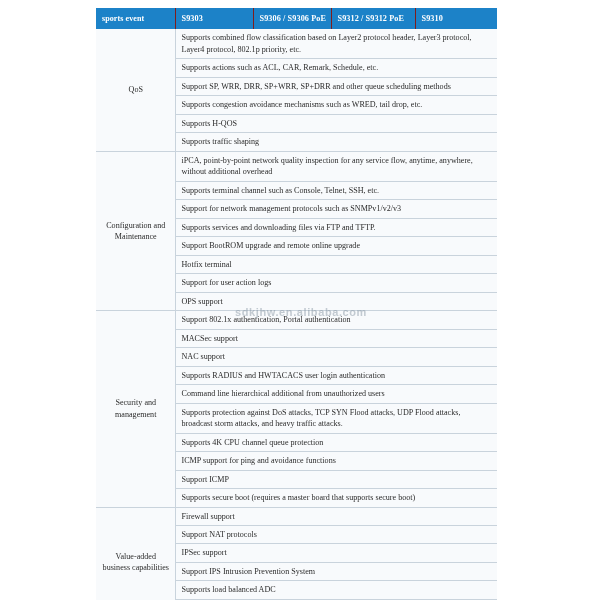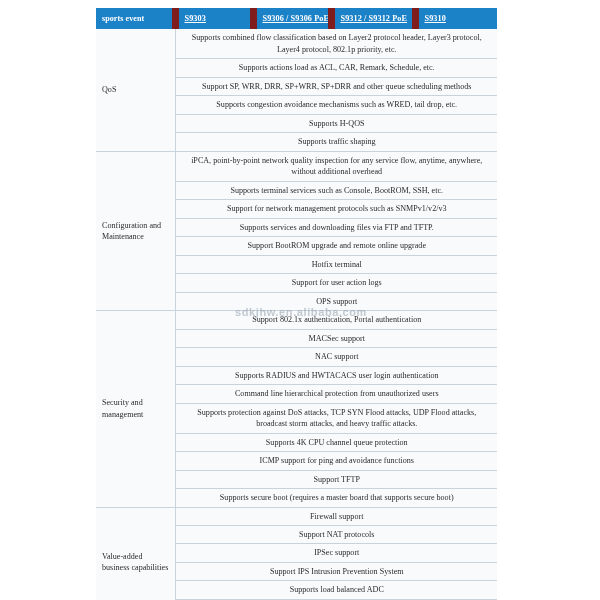--- a/index.html
+++ b/index.html
@@ -46,44 +46,45 @@
     font-size: 8.2px;
     text-align: left;
     padding: 6px 5px 6px 6px;
     border: none;
     line-height: 1.15;
     letter-spacing: 0.1px;
     white-space: nowrap;
     overflow: hidden;
   }
   thead th.th-label { font-size: 8px; margin-left: 28px; }
-  thead th + th { border-left: 7px solid #7f1d1d; text-decoration: underline; }
+  thead th + th { border-left: 1px solid #7f1d1d; }
 
   
   table.spec td {
     border-bottom: 1px solid #c9d3dc;
     padding: 3px 5px 3px 6px;
     font-size: 8.1px;
     line-height: 1.42;
     vertical-align: middle;
     background: #f8fafc;
     color: #2b2b2b;
     word-wrap: break-word;
   }
 
   td.group-label {
     border-right: 1px solid #c9d3dc;
+    text-align: center;
     vertical-align: middle;
     font-size: 8.2px;
     line-height: 1.75;
     padding: 3px 4px;
   }
 
   td.feat {
-    text-align: center;
+    text-align: left;
   }
 
   
   tbody tr:last-child td {
     border-bottom: 1px solid #9aa7b3;
   }
 
   
   #watermark {
     position: absolute;
@@ -125,41 +126,41 @@
       </tr>
     </thead>
 
     <tbody>
 
       <tr>
         <td class="group-label" rowspan="6">QoS</td>
         <td class="feat" colspan="4">Supports combined flow classification based on Layer2 protocol header, Layer3 protocol, Layer4 protocol, 802.1p priority, etc.</td>
       </tr>
       <tr>
-        <td class="feat" colspan="4">Supports actions load as ACL, CAR, Remark, Schedule, etc.</td>
+        <td class="feat" colspan="4">Supports actions such as ACL, CAR, Remark, Schedule, etc.</td>
       </tr>
       <tr>
         <td class="feat" colspan="4">Support SP, WRR, DRR, SP+WRR, SP+DRR and other queue scheduling methods</td>
       </tr>
       <tr>
         <td class="feat" colspan="4">Supports congestion avoidance mechanisms such as WRED, tail drop, etc.</td>
       </tr>
       <tr>
         <td class="feat" colspan="4">Supports H-QOS</td>
       </tr>
       <tr>
         <td class="feat" colspan="4">Supports traffic shaping</td>
       </tr>
 
       <tr>
         <td class="group-label" rowspan="8">Configuration and Maintenance</td>
         <td class="feat" colspan="4">iPCA, point-by-point network quality inspection for any service flow, anytime, anywhere, without additional overhead</td>
       </tr>
       <tr>
-        <td class="feat" colspan="4">Supports terminal services such as Console, BootROM, SSH, etc.</td>
+        <td class="feat" colspan="4">Supports terminal channel such as Console, Telnet, SSH, etc.</td>
       </tr>
       <tr>
         <td class="feat" colspan="4">Support for network management protocols such as SNMPv1/v2/v3</td>
       </tr>
       <tr>
         <td class="feat" colspan="4">Supports services and downloading files via FTP and TFTP.</td>
       </tr>
       <tr>
         <td class="feat" colspan="4">Support BootROM upgrade and remote online upgrade</td>
       </tr>
@@ -180,33 +181,33 @@
       <tr>
         <td class="feat" colspan="4">MACSec support</td>
       </tr>
       <tr>
         <td class="feat" colspan="4">NAC support</td>
       </tr>
       <tr>
         <td class="feat" colspan="4">Supports RADIUS and HWTACACS user login authentication</td>
       </tr>
       <tr>
-        <td class="feat" colspan="4">Command line hierarchical protection from unauthorized users</td>
+        <td class="feat" colspan="4">Command line hierarchical additional from unauthorized users</td>
       </tr>
       <tr>
         <td class="feat" colspan="4">Supports protection against DoS attacks, TCP SYN Flood attacks, UDP Flood attacks, broadcast storm attacks, and heavy traffic attacks.</td>
       </tr>
       <tr>
         <td class="feat" colspan="4">Supports 4K CPU channel queue protection</td>
       </tr>
       <tr>
         <td class="feat" colspan="4">ICMP support for ping and avoidance functions</td>
       </tr>
       <tr>
-        <td class="feat" colspan="4">Support TFTP</td>
+        <td class="feat" colspan="4">Support ICMP</td>
       </tr>
       <tr>
         <td class="feat" colspan="4">Supports secure boot (requires a master board that supports secure boot)</td>
       </tr>
 
       <tr>
         <td class="group-label" rowspan="6">Value-added business capabilities</td>
         <td class="feat" colspan="4">Firewall support</td>
       </tr>
       <tr>

